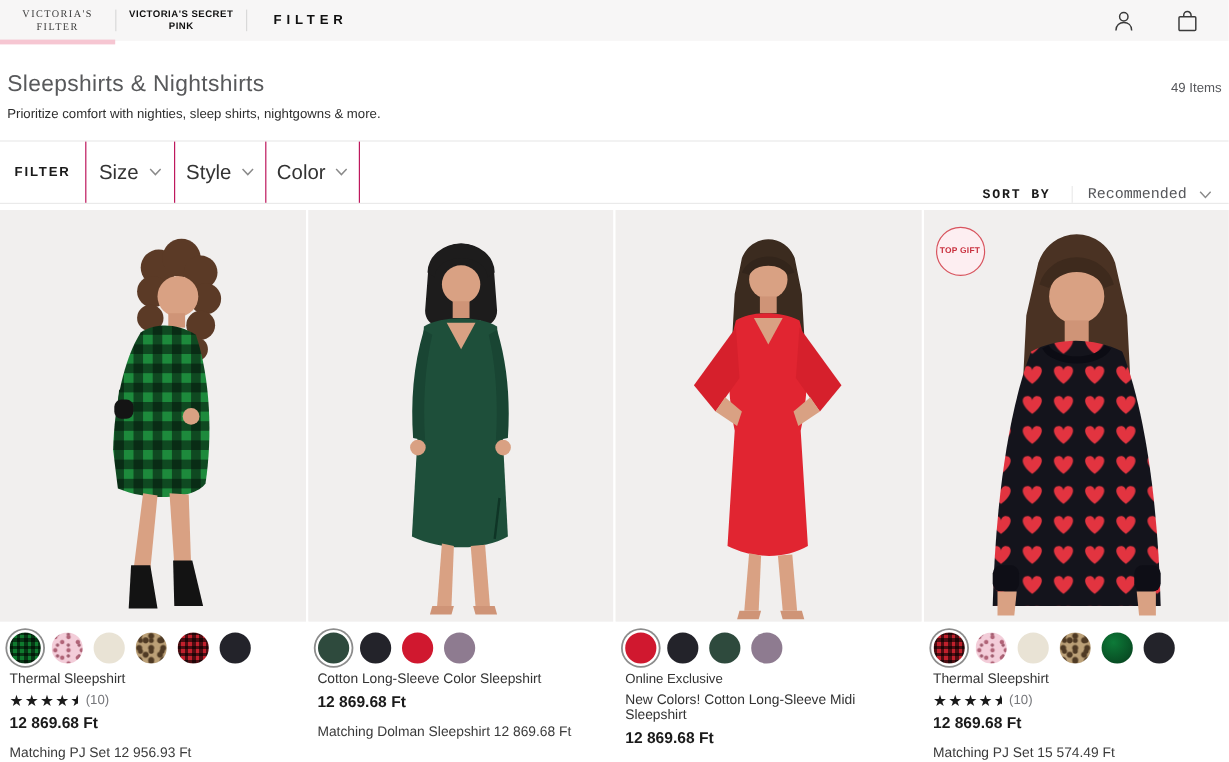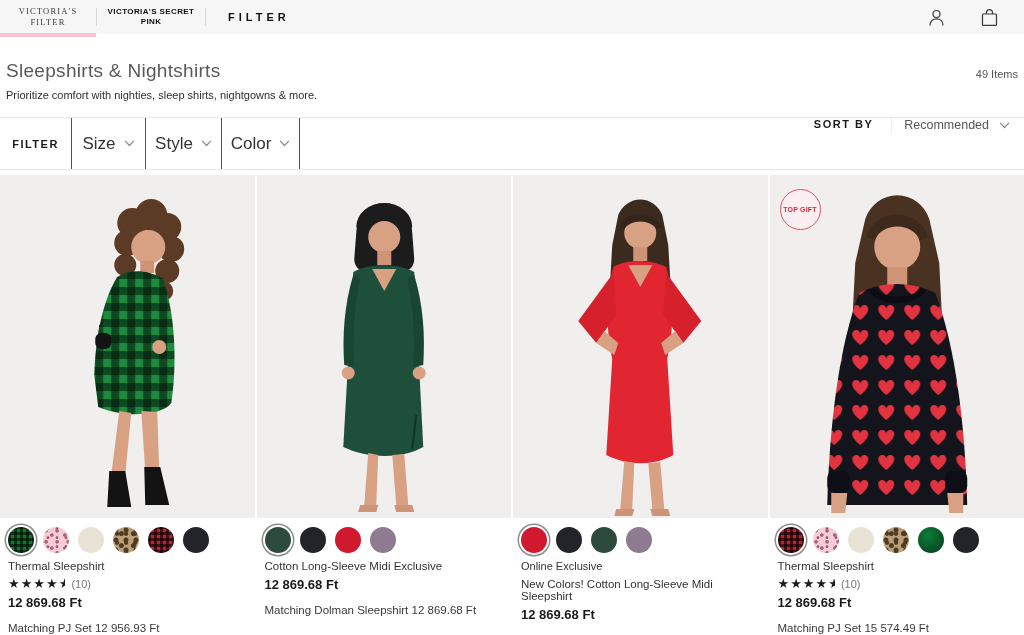--- a/index.html
+++ b/index.html
@@ -33,21 +33,21 @@
   .filter-bar { margin-top:16px; border-top:1px solid #eaeaea; border-bottom:1px solid #eaeaea;
                 height:53px; display:flex; align-items:stretch; }
   .fcell { display:flex; align-items:center; justify-content:center; gap:8px;
            border-right:1px solid #be185d; cursor:pointer; }
   .fcell.filter-label { width:72px; font-size:11px; font-weight:bold; letter-spacing:1.5px;
                         color:#1a1a1a; }
   .fcell.dropdown { font-size:17px; color:#333; }
   .fcell.size  { width:74px; }
   .fcell.style { width:76px; }
   .fcell.color { width:78px; }
-  .sort-wrap { margin-left:auto; display:flex; align-items:flex-start; }
+  .sort-wrap { margin-left:auto; display:flex; align-items:flex-end;font-family:Liberation Mono, monospace; }
   .sort-by { display:flex; align-items:center; font-size:11px; font-weight:bold;
              letter-spacing:1.5px; color:#1a1a1a; padding-right:18px; }
   .sort-select { border-left:1px solid #eaeaea; display:flex; align-items:center; gap:10px;
                  padding:0 14px 0 12px; font-size:12.5px; color:#55565a; min-width:128px;
                  cursor:pointer; }
   .chev { width:11px; height:7px; flex:0 0 auto; }
 
   
   .grid { margin-top:5px; display:grid; grid-template-columns:repeat(4,1fr); gap:2px; }
   .card { position:relative; }
@@ -254,21 +254,21 @@
         <path d="M138 330 L156 330 L158 337 L140 337 Z" fill="#cf9477"></path>
       </svg>
     </div>
     <div class="card-info">
       <div class="swatch-row">
           <span class="swatch sw-spruce selected"></span>
           <span class="swatch sw-black"></span>
           <span class="swatch sw-red"></span>
           <span class="swatch sw-mauve"></span>
         </div>
-      <div class="prod-name">Cotton Long-Sleeve Midi Exclusive</div>
+      <div class="prod-name">Cotton Long-Sleeve Color Sleepshirt</div>
 
       <div class="price">12 869.68 Ft</div>
       <div class="matching">Matching Dolman Sleepshirt 12 869.68 Ft</div>
     </div>
   </div>
 
   <div class="card">
     <div class="img-wrap">
       <svg viewBox="0 0 256 343" preserveAspectRatio="xMidYMid slice">
         <rect width="256" height="343" fill="#f1efee"></rect>

